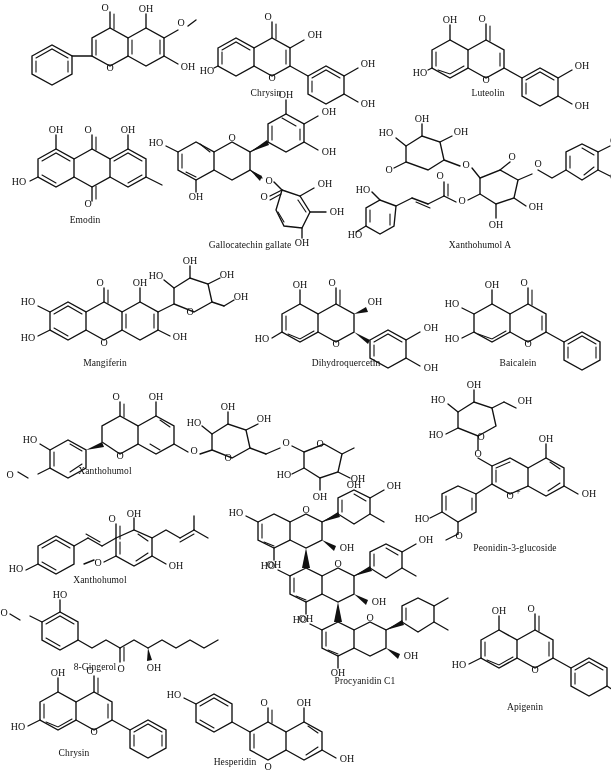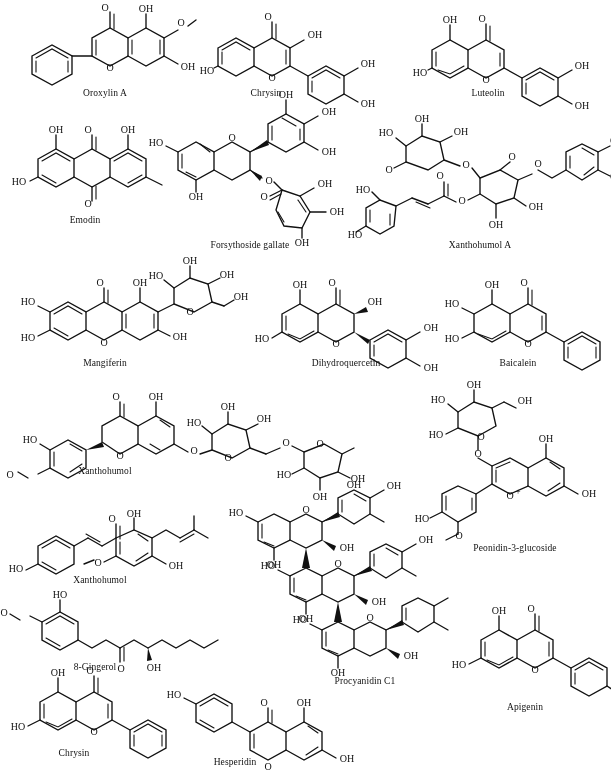--- a/index.html
+++ b/index.html
@@ -48,21 +48,20 @@
       <path class="bond" d="M178 22 L186 16"></path>
 
       <path class="bond" d="M154 52 L168 60"></path>
       <text class="lbl" x="95" y="7" text-anchor="middle">O</text>
       <text class="lbl" x="136" y="8" text-anchor="middle">OH</text>
       <text class="lbl" x="171" y="22" text-anchor="middle">O</text>
       <text class="lbl" x="178" y="66" text-anchor="middle">OH</text>
       <text class="lbl" x="100" y="67" text-anchor="middle">O</text>
     </svg>
   </div>
-  <div class="cap" style="left:10px;top:88px;width:190px;">Oroxylin A</div>
 
   <div class="struct" style="left:196px;top:4px;">
     <svg width="180" height="82" viewBox="0 0 180 82">
 
       <path class="bond" d="M22 44 L40 34 L58 44 L58 62 L40 72 L22 62 Z"></path>
       <path class="bond2" d="M26 46 L40 38 L54 46"></path>
       <path class="bond2" d="M26 60 L26 48"></path>
 
       <path class="bond" d="M58 44 L76 34 L94 44 L94 62 L76 72 L58 62"></path>
       <path class="bond2" d="M90 46 L90 60"></path>
@@ -197,21 +196,21 @@
       <text class="lbl" x="10" y="20" text-anchor="middle">HO</text>
       <text class="lbl" x="86" y="15" text-anchor="middle">O</text>
       <text class="lbl" x="50" y="74" text-anchor="middle">OH</text>
       <text class="lbl" x="123" y="58" text-anchor="middle">O</text>
       <text class="lbl" x="118" y="74" text-anchor="middle">O</text>
       <text class="lbl" x="179" y="61" text-anchor="middle">OH</text>
       <text class="lbl" x="191" y="89" text-anchor="middle">OH</text>
       <text class="lbl" x="156" y="120" text-anchor="middle">OH</text>
     </svg>
   </div>
-  <div class="cap" style="left:150px;top:240px;width:200px;">Forsythoside gallate</div>
+  <div class="cap" style="left:150px;top:240px;width:200px;">Gallocatechin gallate</div>
 
   <div class="struct" style="left:360px;top:122px;">
     <svg width="250" height="118" viewBox="0 0 250 118">
 
       <path class="bond" d="M46 40 L46 24 L62 14 L80 20 L84 38 L68 48 Z"></path>
       <path class="bond" d="M46 24 L36 16"></path>
       <path class="bond" d="M62 14 L62 2"></path>
       <path class="bond" d="M80 20 L92 14"></path>
       <path class="bond" d="M46 40 L34 46"></path>
       <path class="bond" d="M84 38 L100 44"></path>

